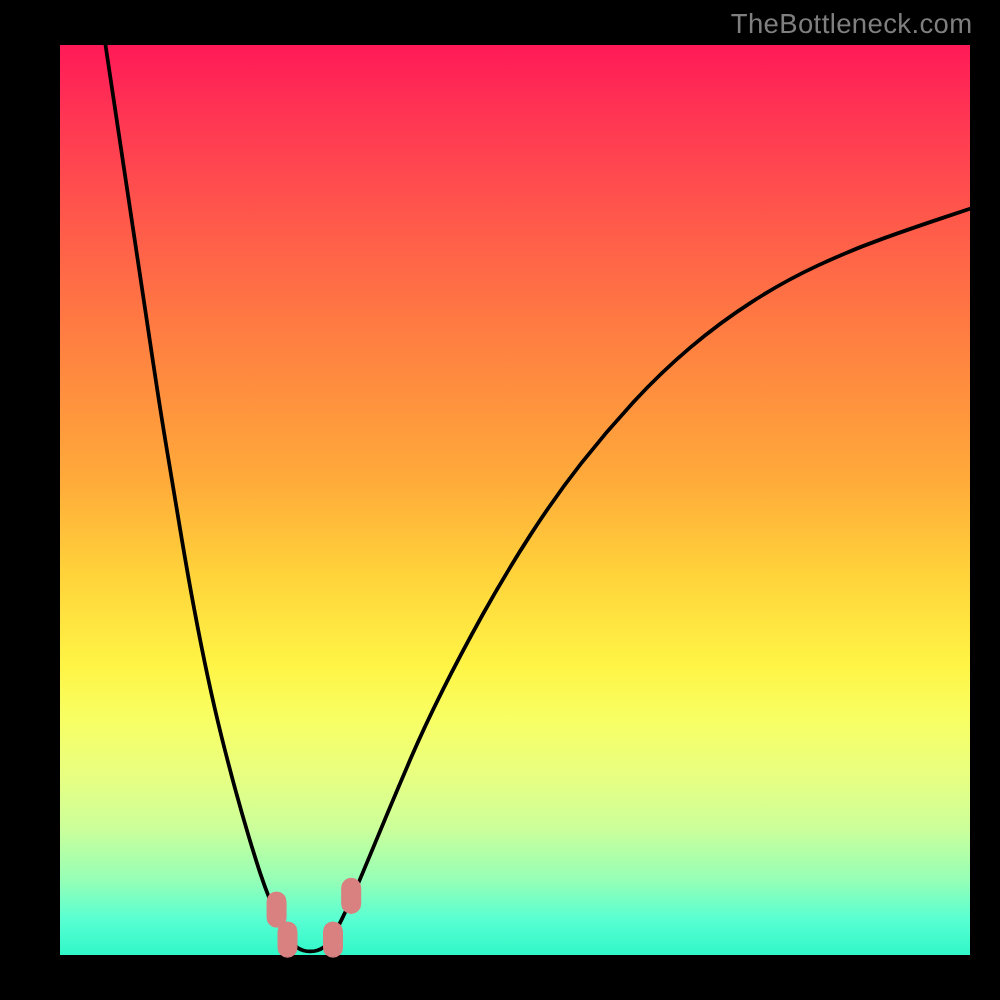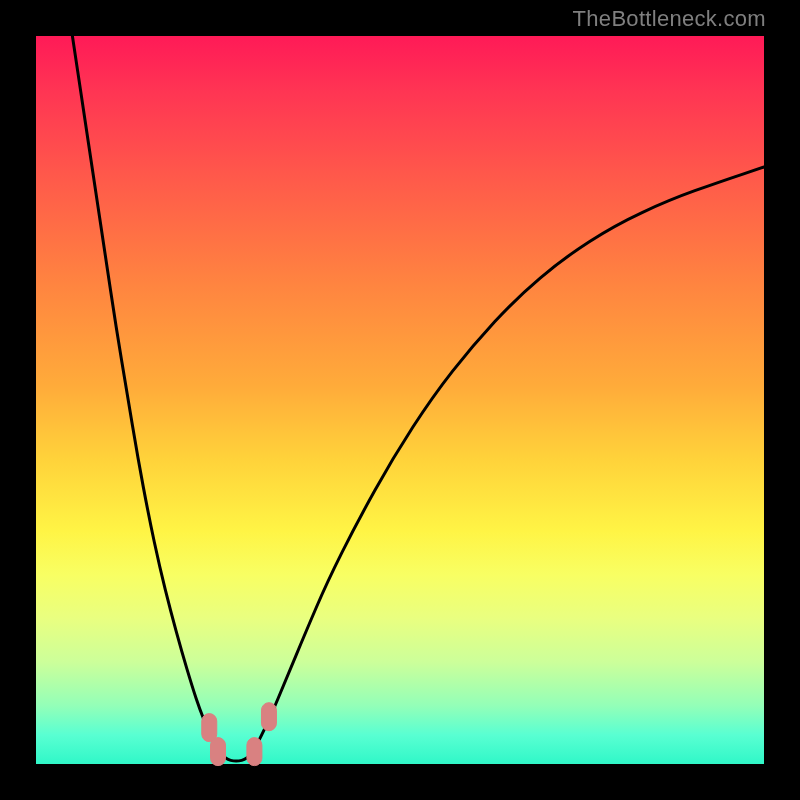--- a/index.html
+++ b/index.html
@@ -7,21 +7,21 @@
     padding: 0;
     width: 800px;
     height: 800px;
     background: #000;
     overflow: hidden;
     font-family: Arial, Helvetica, sans-serif;
   }
   .frame {
     position: absolute;
     top: 0;
-    left: 0;
+    left: 12px;
     width: 780px;
     height: 800px;
     background: #000;
   }
   .plot-area {
     position: absolute;
     top: 36px;
     left: 36px;
     width: 728px;
     height: 728px;

